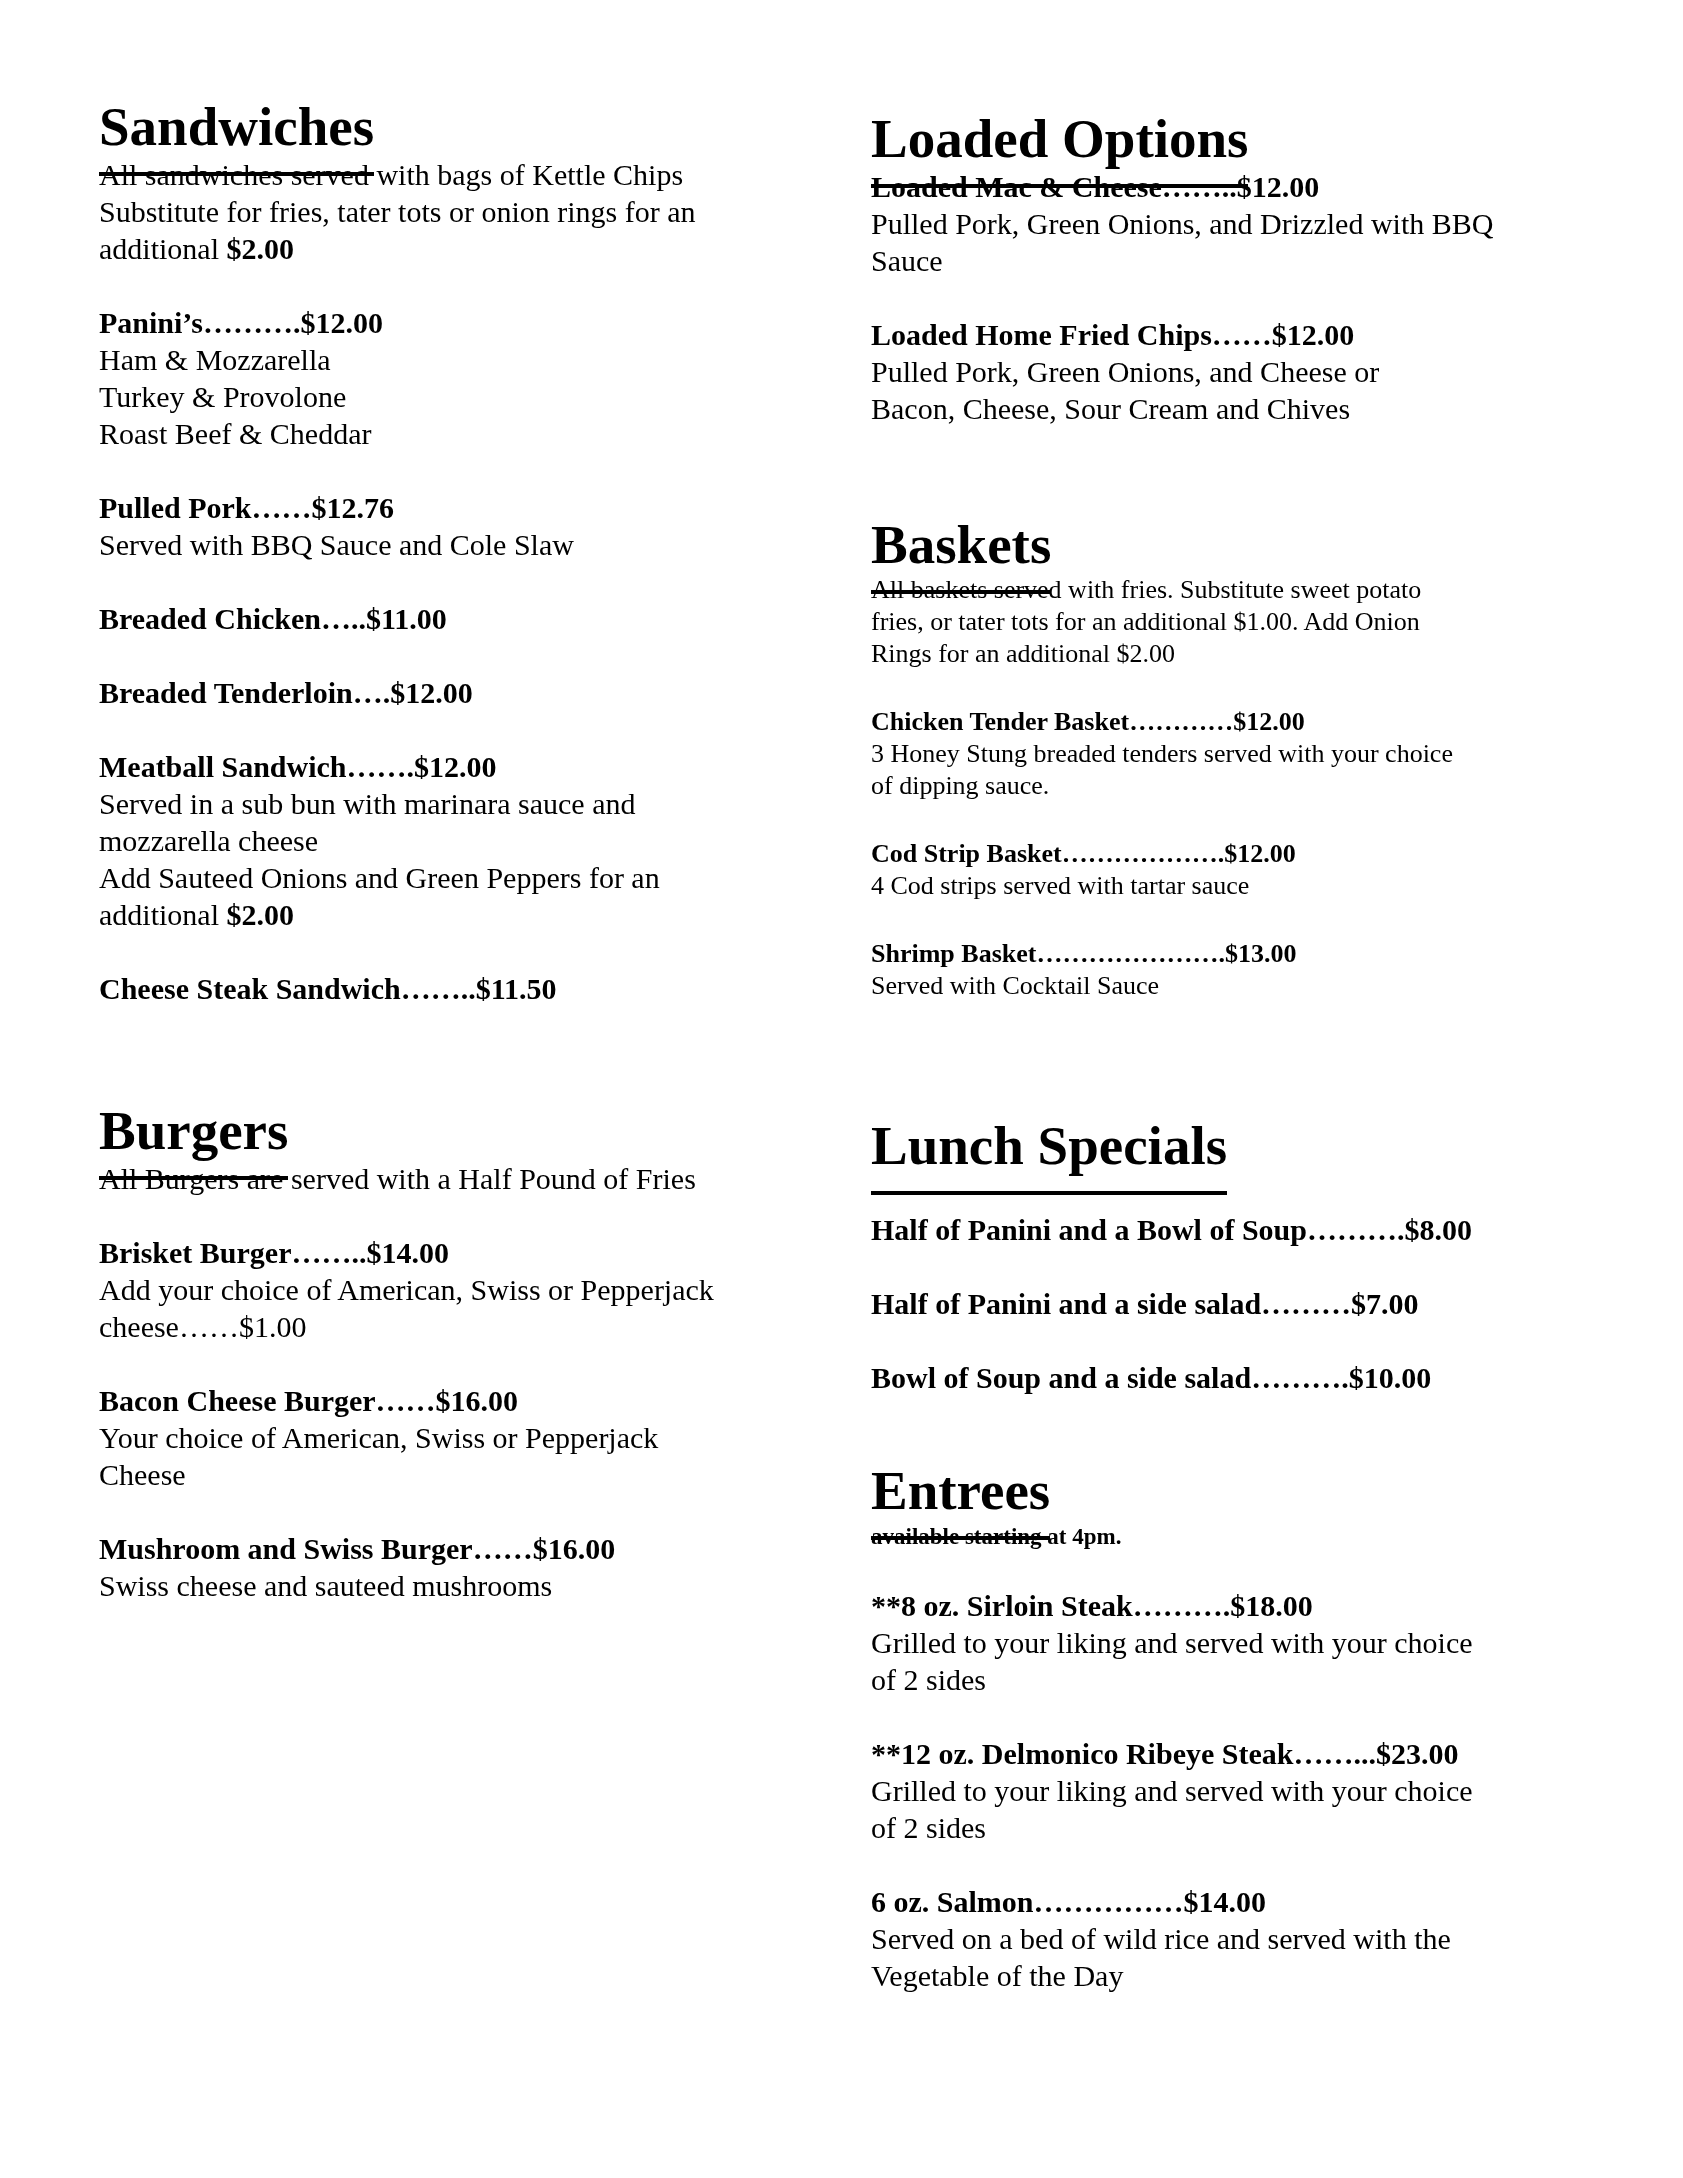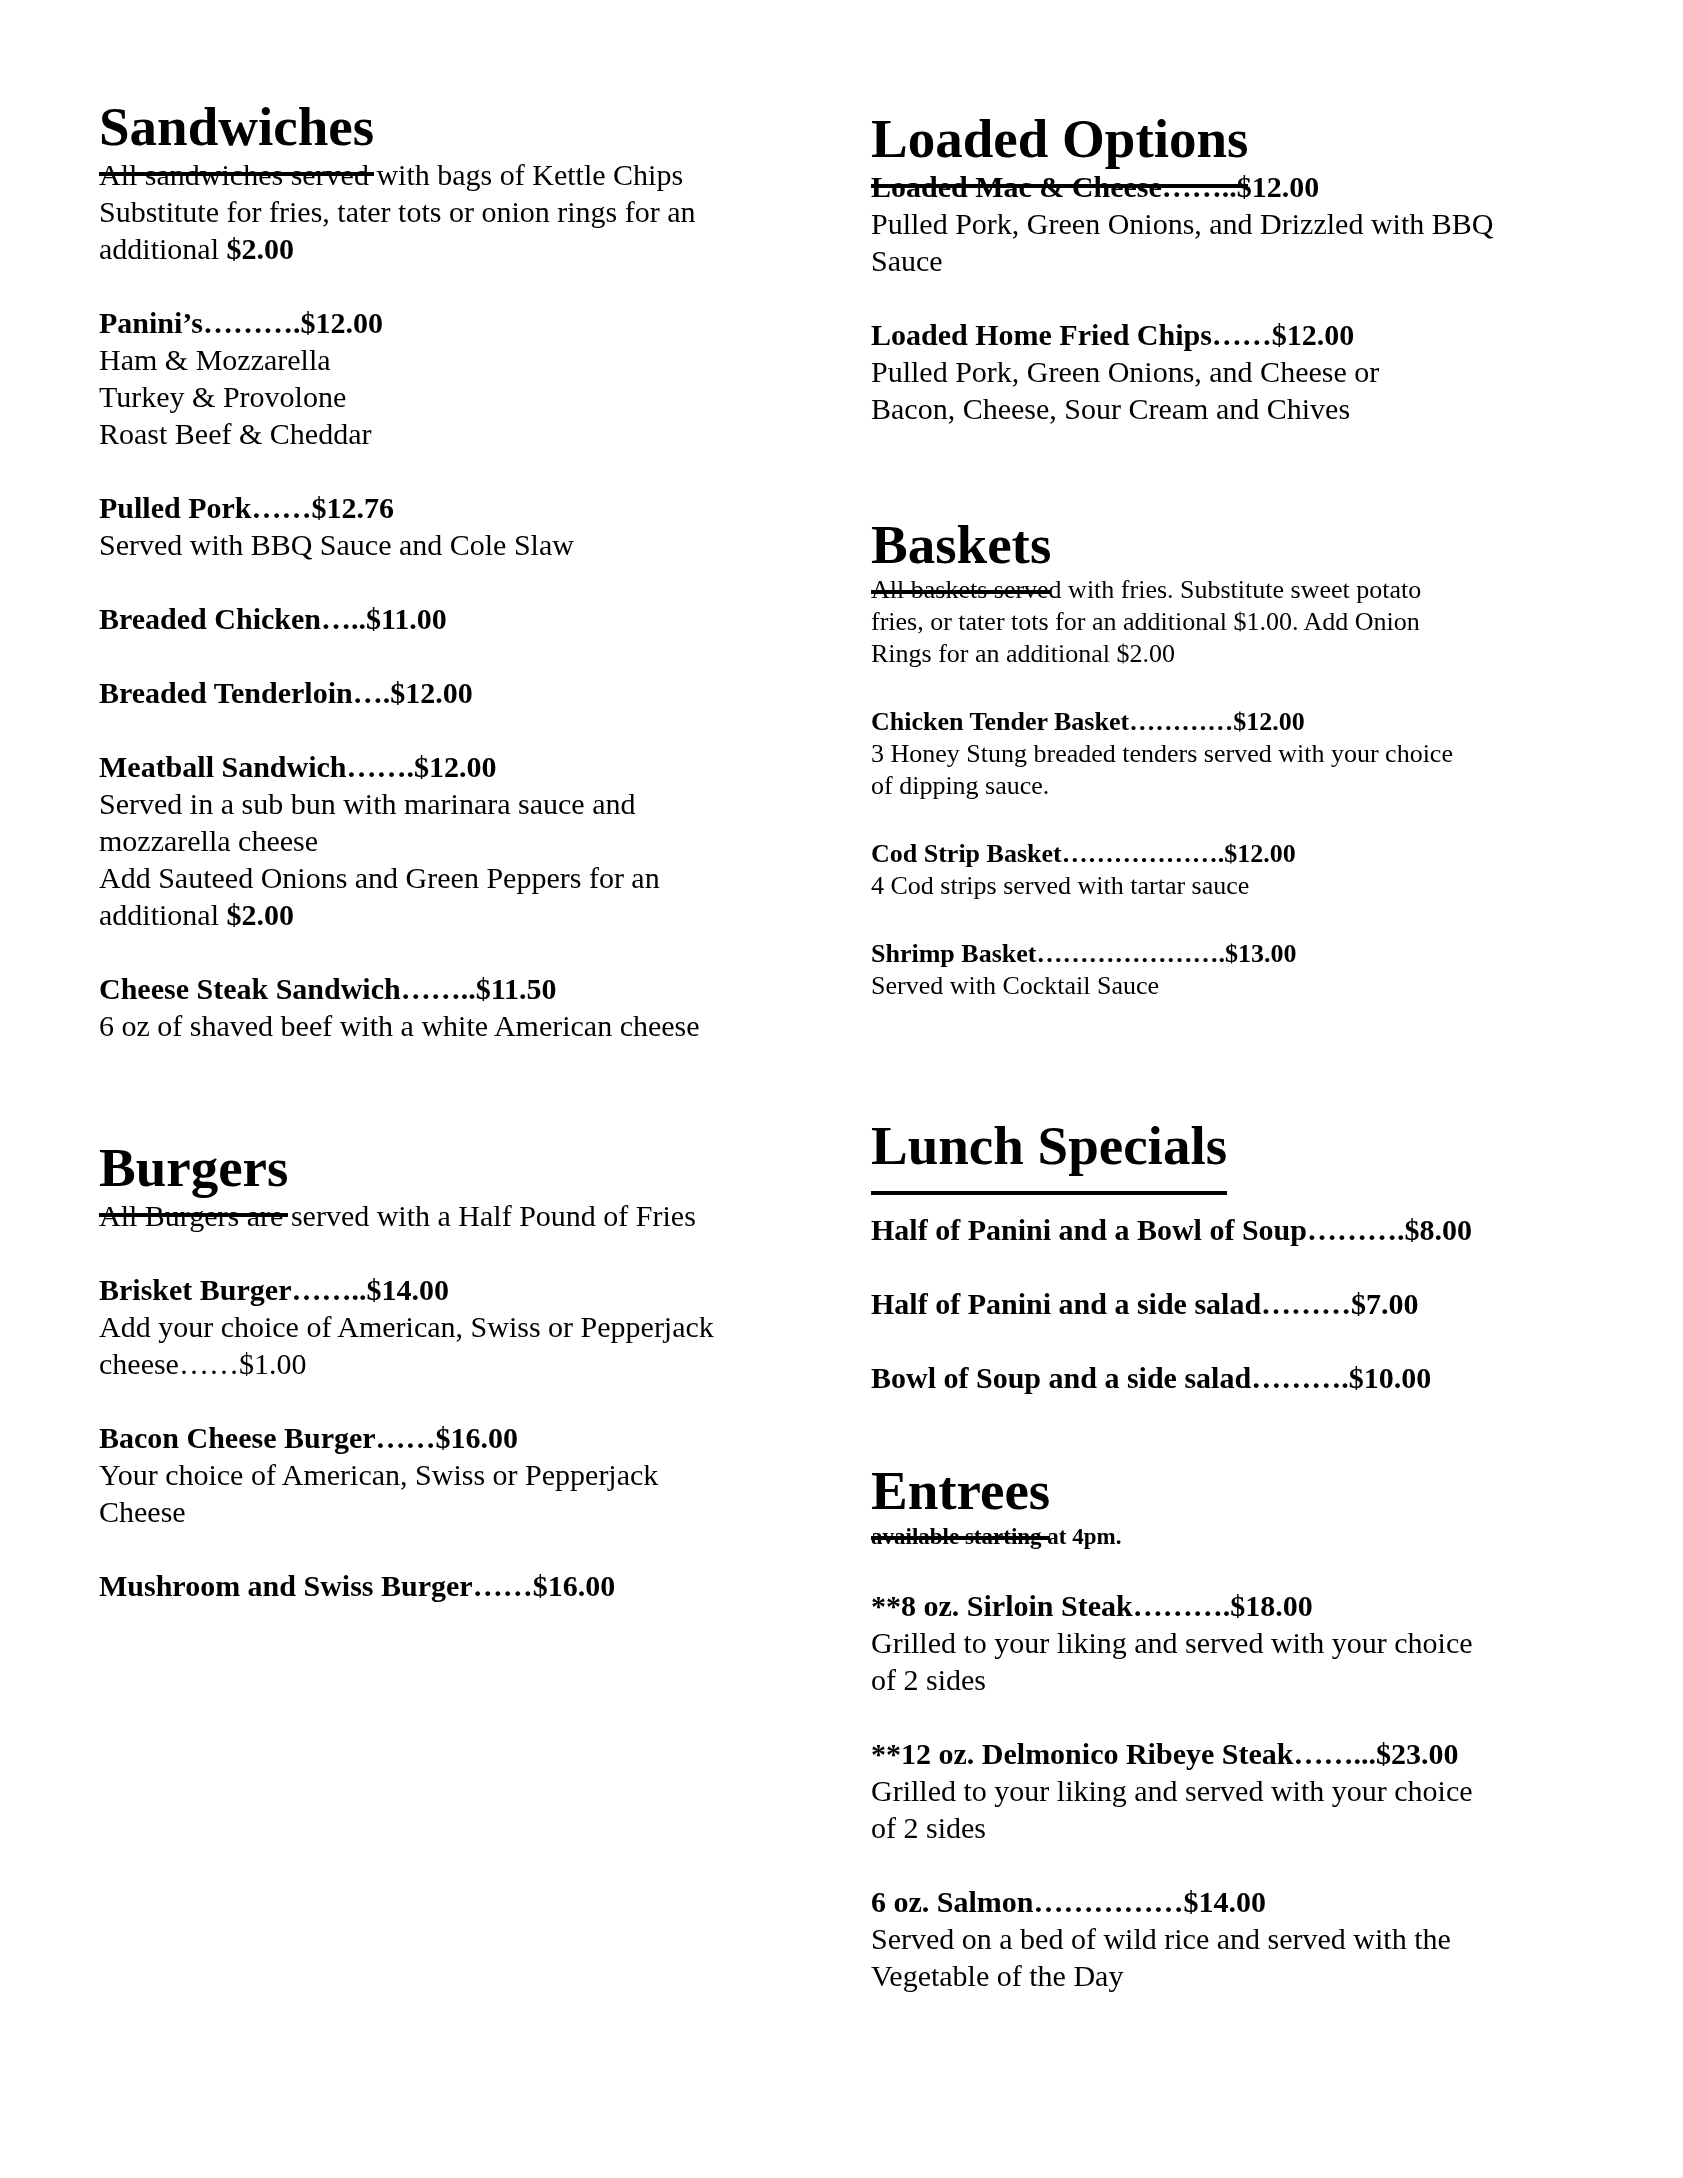--- a/index.html
+++ b/index.html
@@ -65,21 +65,20 @@
     <div class="mt37">
       <div class="line title">Meatball Sandwich…….$12.00</div>
       <div class="line">Served in a sub bun with marinara sauce and</div>
       <div class="line">mozzarella cheese</div>
       <div class="line">Add Sauteed Onions and Green Peppers for an</div>
       <div class="line"><span>additional </span><span class="bold">$2.00</span></div>
     </div>
 
     <div class="mt37">
       <div class="line title">Cheese Steak Sandwich……..$11.50</div>
-      <div class="line">6 oz of shaved beef with a white American cheese</div>
     </div>
   </div>
 
   <div>
     <div class="sec-heading mt95"><span class="hu">Burgers</span></div>
     <div class="line">All Burgers are served with a Half Pound of Fries</div>
 
     <div class="mt37">
       <div class="line title">Brisket Burger……..$14.00</div>
       <div class="line">Add your choice of American, Swiss or Pepperjack</div>
@@ -87,20 +86,21 @@
     </div>
 
     <div class="mt37">
       <div class="line title">Bacon Cheese Burger……$16.00</div>
       <div class="line">Your choice of American, Swiss or Pepperjack</div>
       <div class="line">Cheese</div>
     </div>
 
     <div class="mt37">
       <div class="line title">Mushroom and Swiss Burger……$16.00</div>
+      <div class="line">Swiss cheese and sauteed mushrooms</div>
     </div>
   </div>
 
 </div>
 
 <div class="col col-right">
 
   <div>
     <div class="sec-heading mt12"><span class="hu">Loaded Options</span></div>
 

